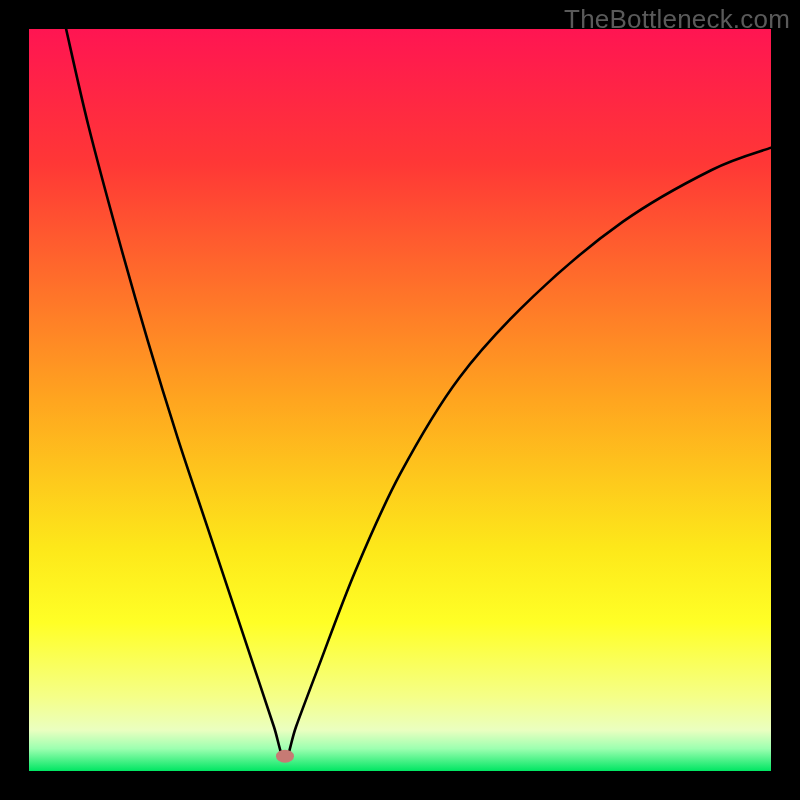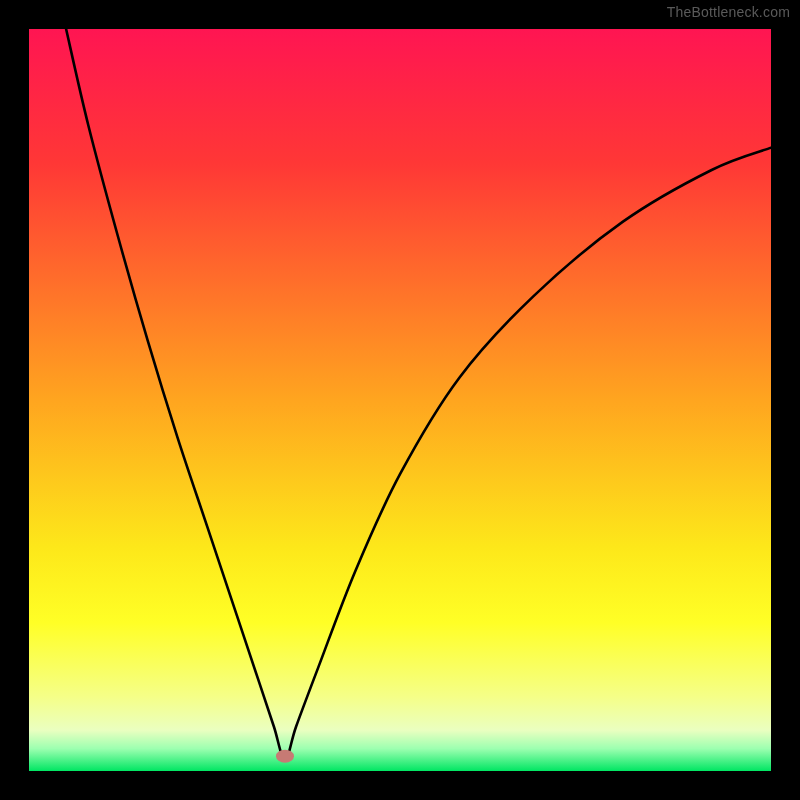--- a/index.html
+++ b/index.html
@@ -14,21 +14,21 @@
   .frame {
     position: relative;
     width: 800px;
     height: 800px;
     background: #000;
   }
   .watermark {
     position: absolute;
     top: 4px;
     right: 10px;
-    font-size: 14px;
+    font-size: 26px;
     font-weight: 500;
     color: #5a5a5a;
     letter-spacing: 0.2px;
     z-index: 10;
   }
   .plot {
     position: absolute;
     left: 29px;
     top: 29px;
     width: 742px;

